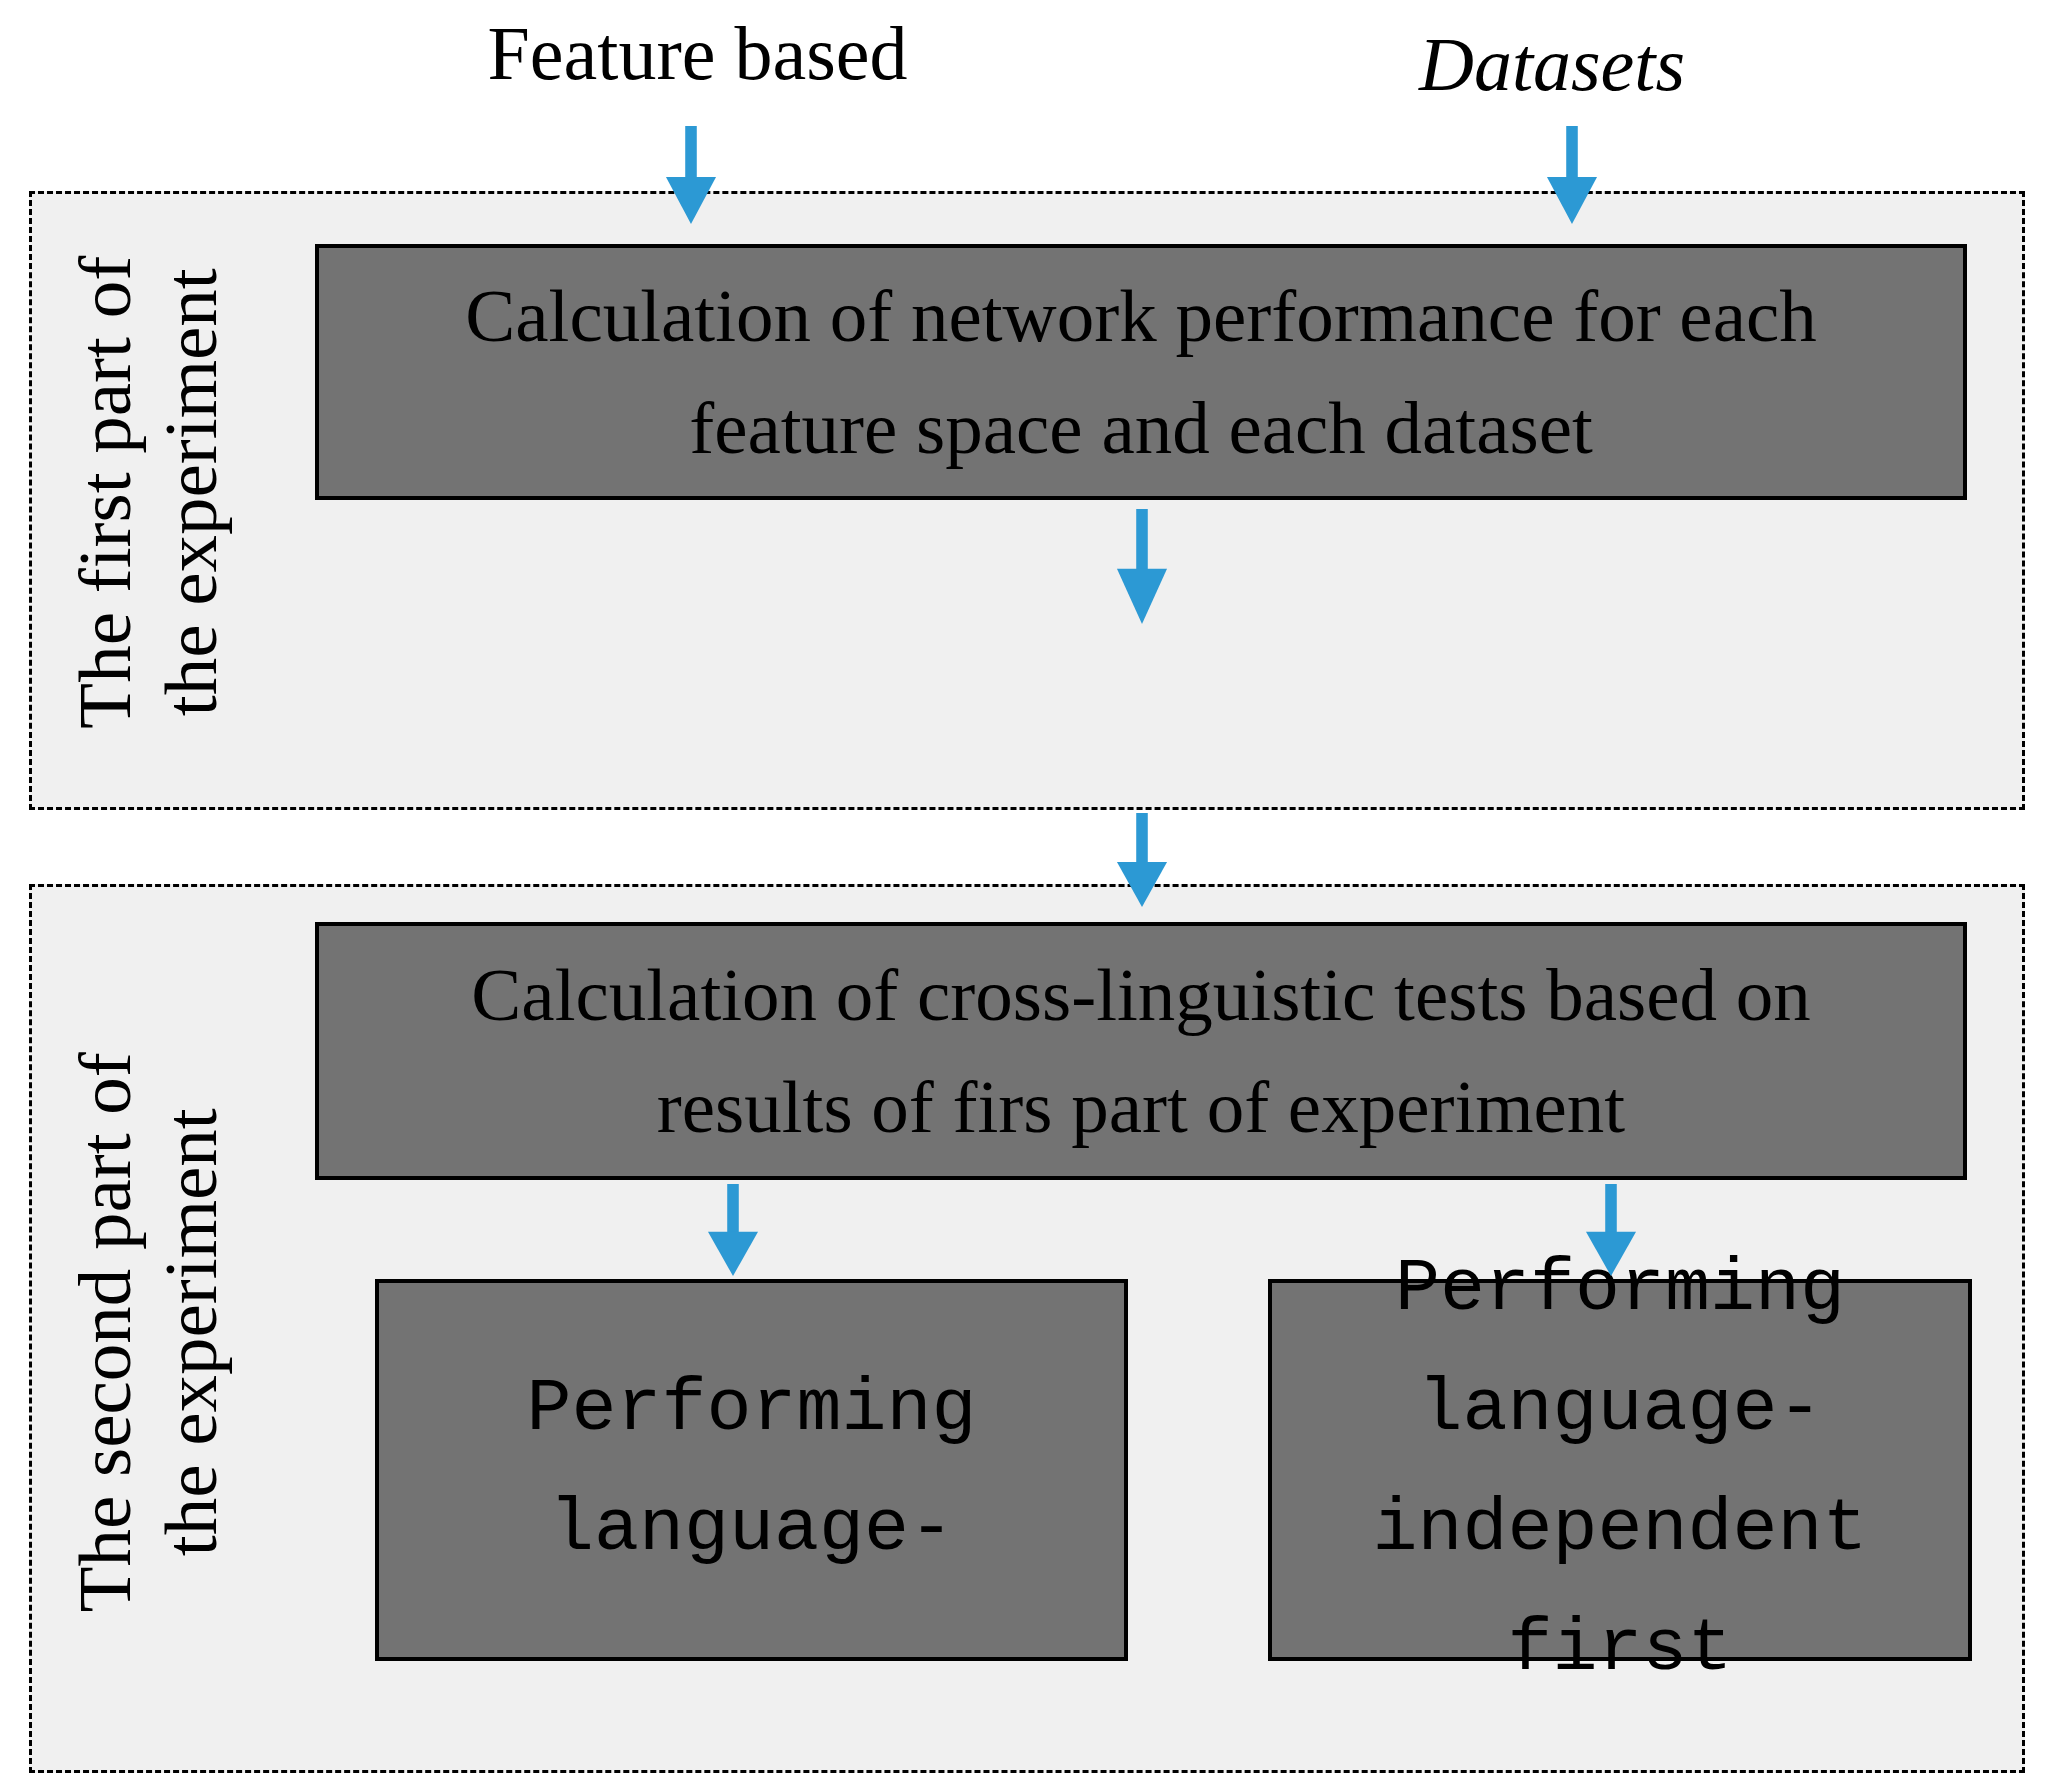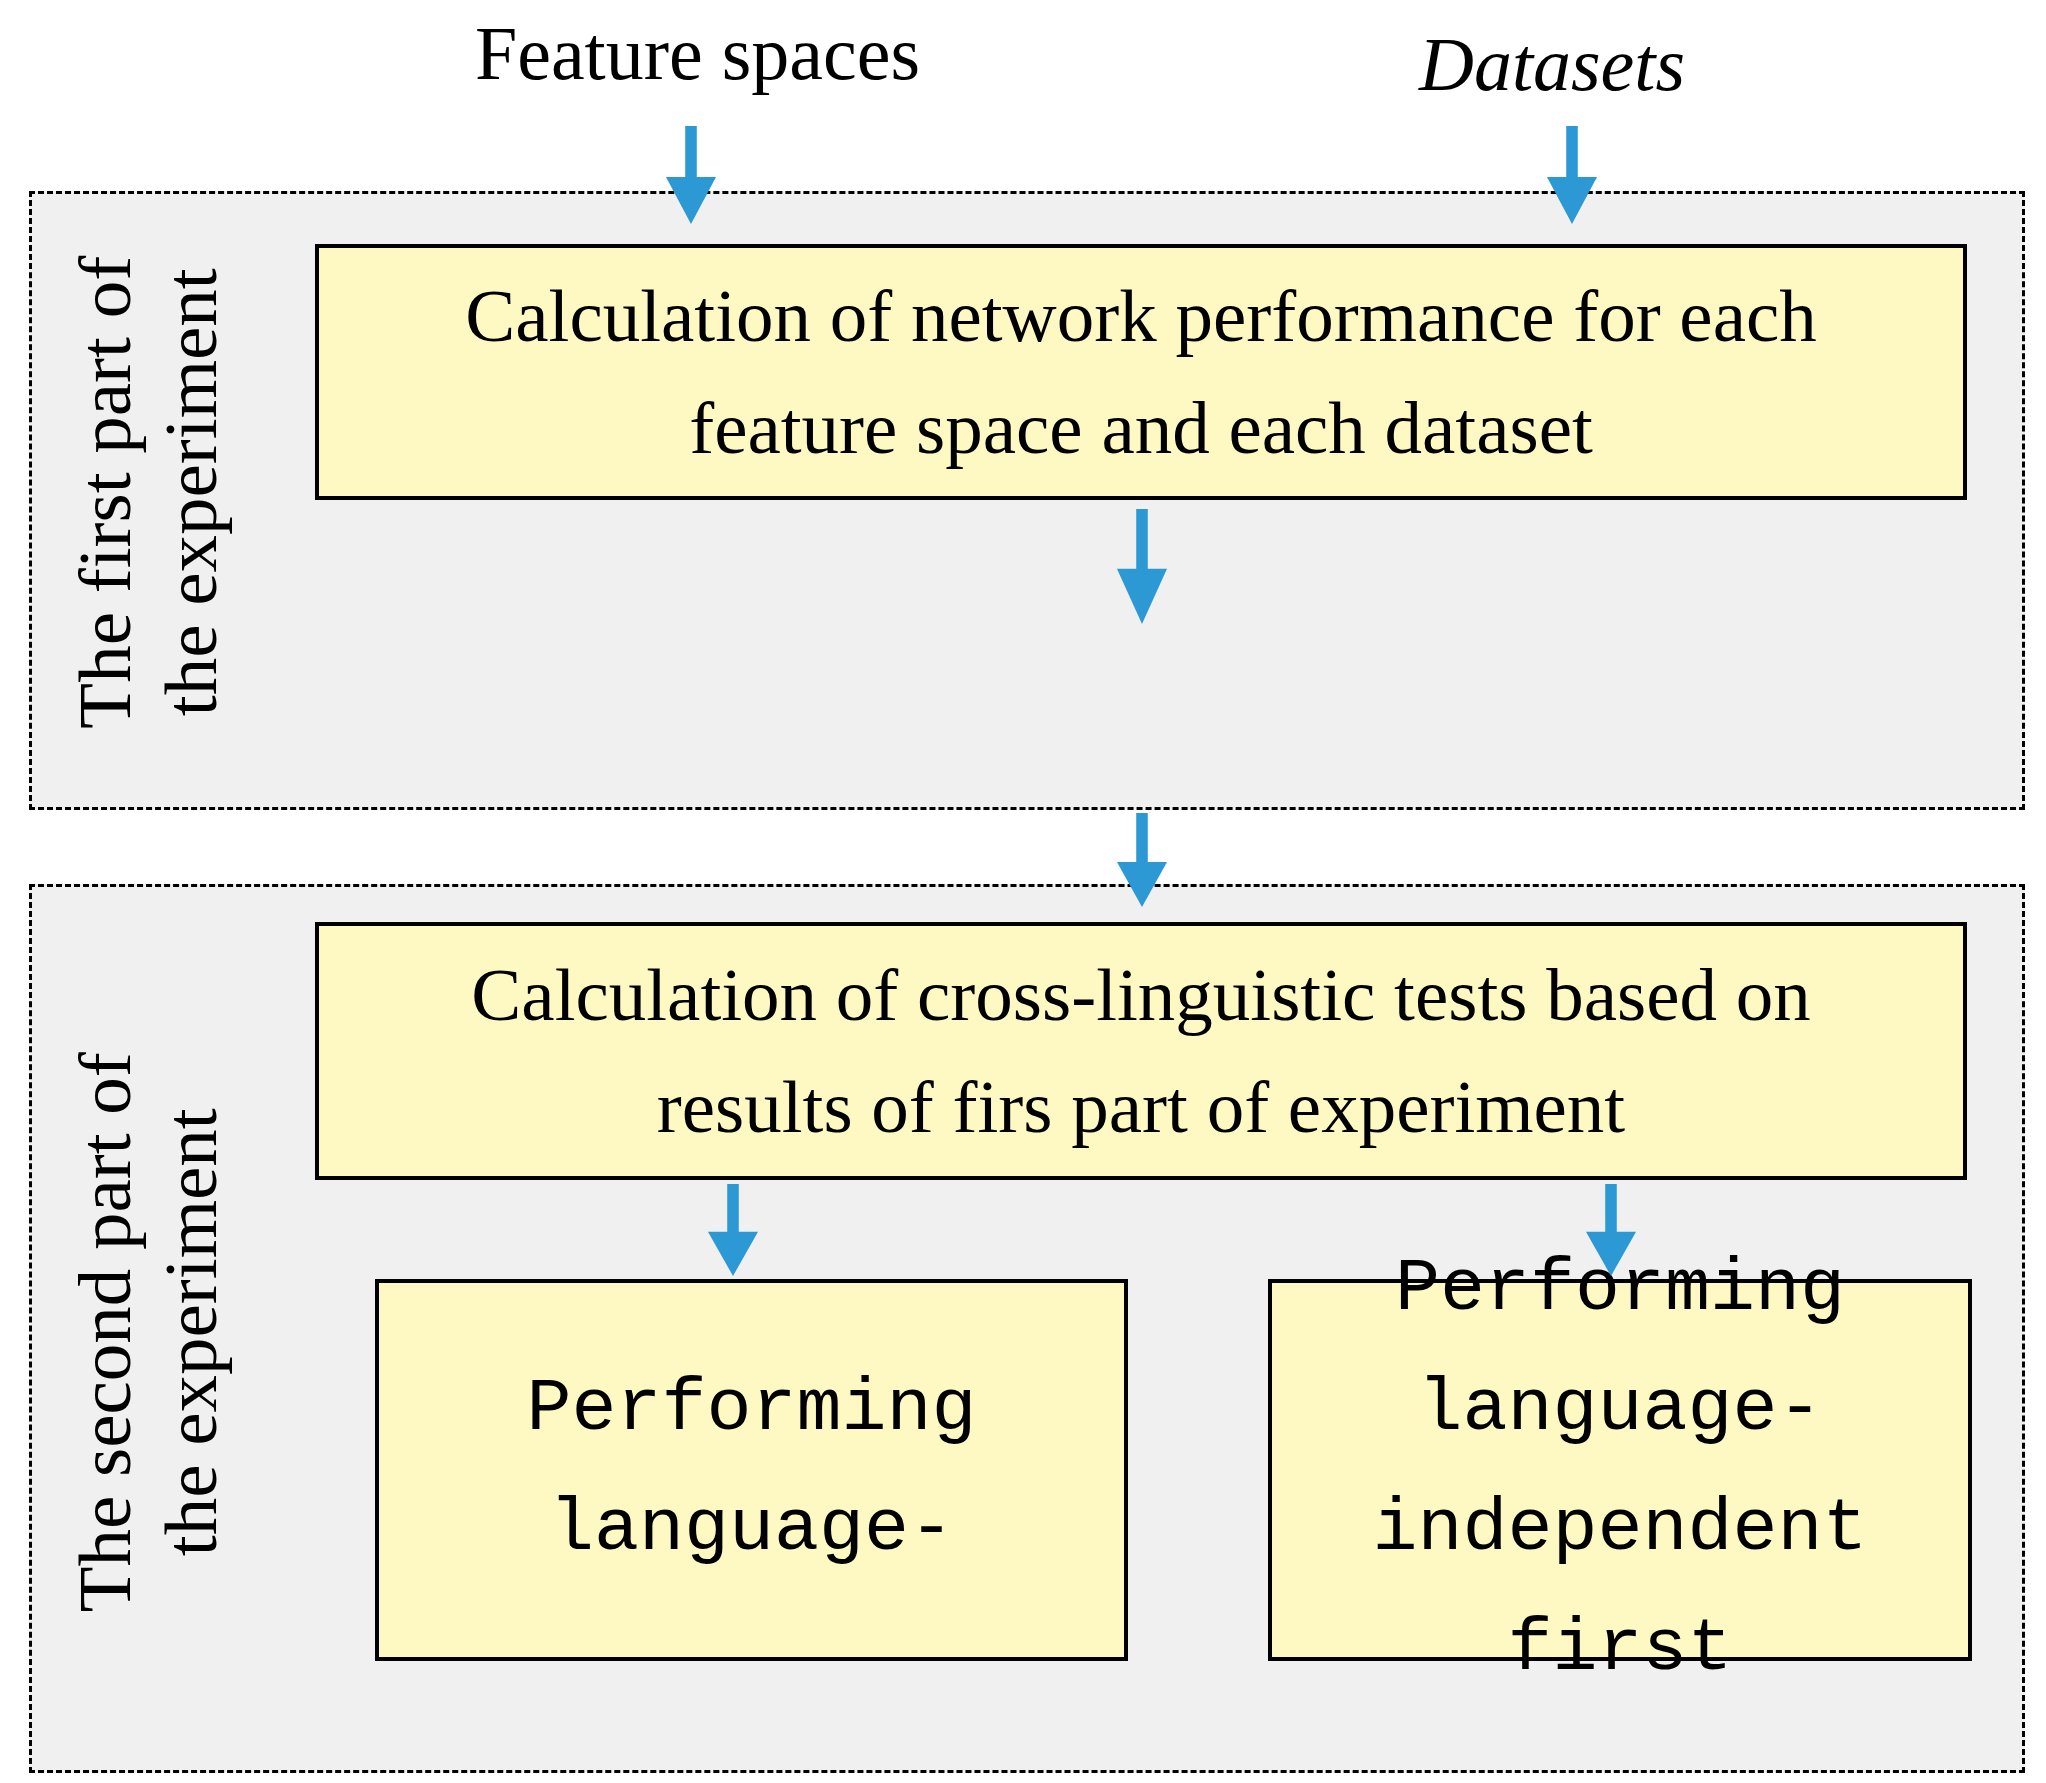--- a/index.html
+++ b/index.html
@@ -11,39 +11,39 @@
   .top-label {
     position:absolute; text-align:center;
     font-size:76px; line-height:1.2; white-space:nowrap;
   }
   .section {
     position:absolute; box-sizing:border-box;
     background:#f0f0f0; border:3.8px dashed #000000;
   }
   .box {
     position:absolute; box-sizing:border-box;
-    background:#fef9c3; border:4.8px solid #000000;
+    background:#737373; border:4.8px solid #000000;
     display:flex; flex-direction:column; align-items:center; justify-content:center;
     text-align:center; font-size:75px; line-height:1.5;
   }
   .box .line { display:block; }
   .box.triple { line-height:1.6;font-family:Liberation Mono, monospace; }
   .side-label {
     position:absolute; transform:rotate(-90deg);
     text-align:center; font-size:75px; line-height:1.15; white-space:nowrap;
   }
   .side-label .line { display:block; }
   .arrow { position:absolute; display:block; }
 </style>
 </head>
 <body>
 
 <div class="page">
 
-  <div class="top-label" style="left:363px; top:7.6px; width:669px;">Feature spaces</div>
+  <div class="top-label" style="left:363px; top:7.6px; width:669px;">Feature based</div>
   <div class="top-label" style="left:1265px; top:19px; width:574px;font-style:italic;">Datasets</div>
 
   <div class="section" style="left:29px; top:191px; width:1996px; height:619px;"></div>
 
   <div class="section" style="left:29px; top:884px; width:1996px; height:889px;"></div>
 
   <div class="side-label" style="left:-186px; top:406px; width:669px;">
     <span class="line">The first part of</span>
     <span class="line">the experiment</span>
   </div>

